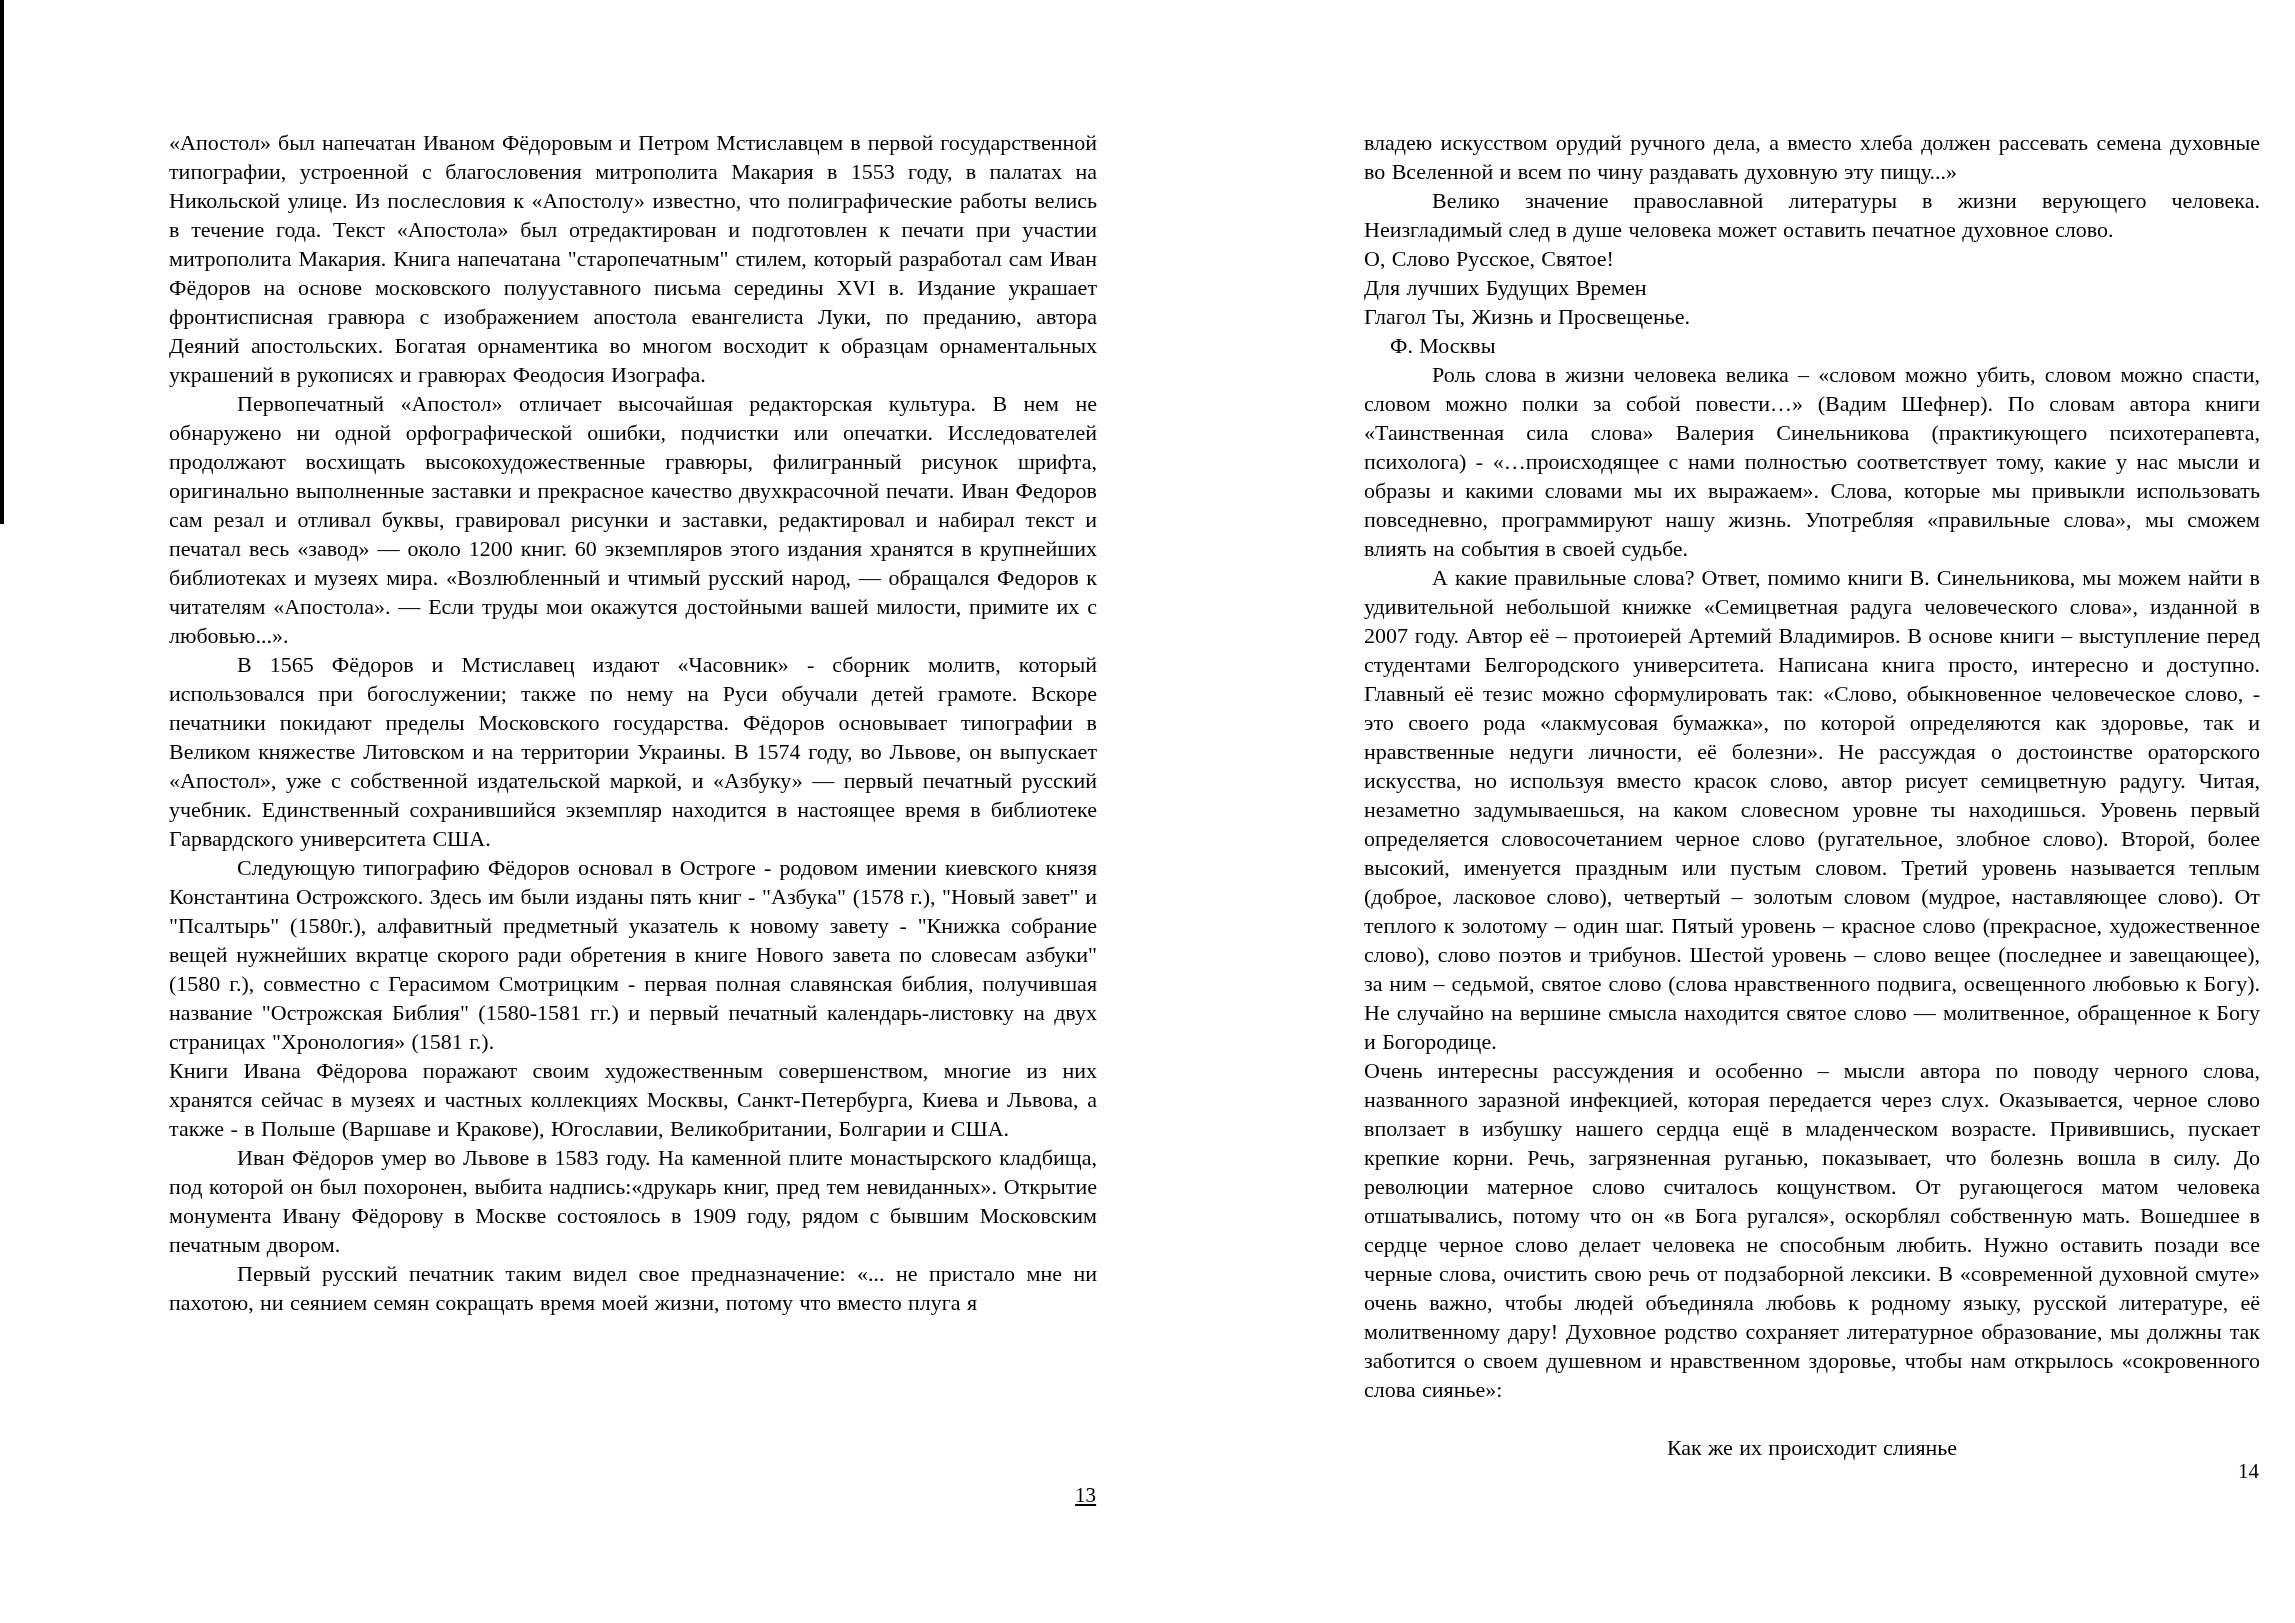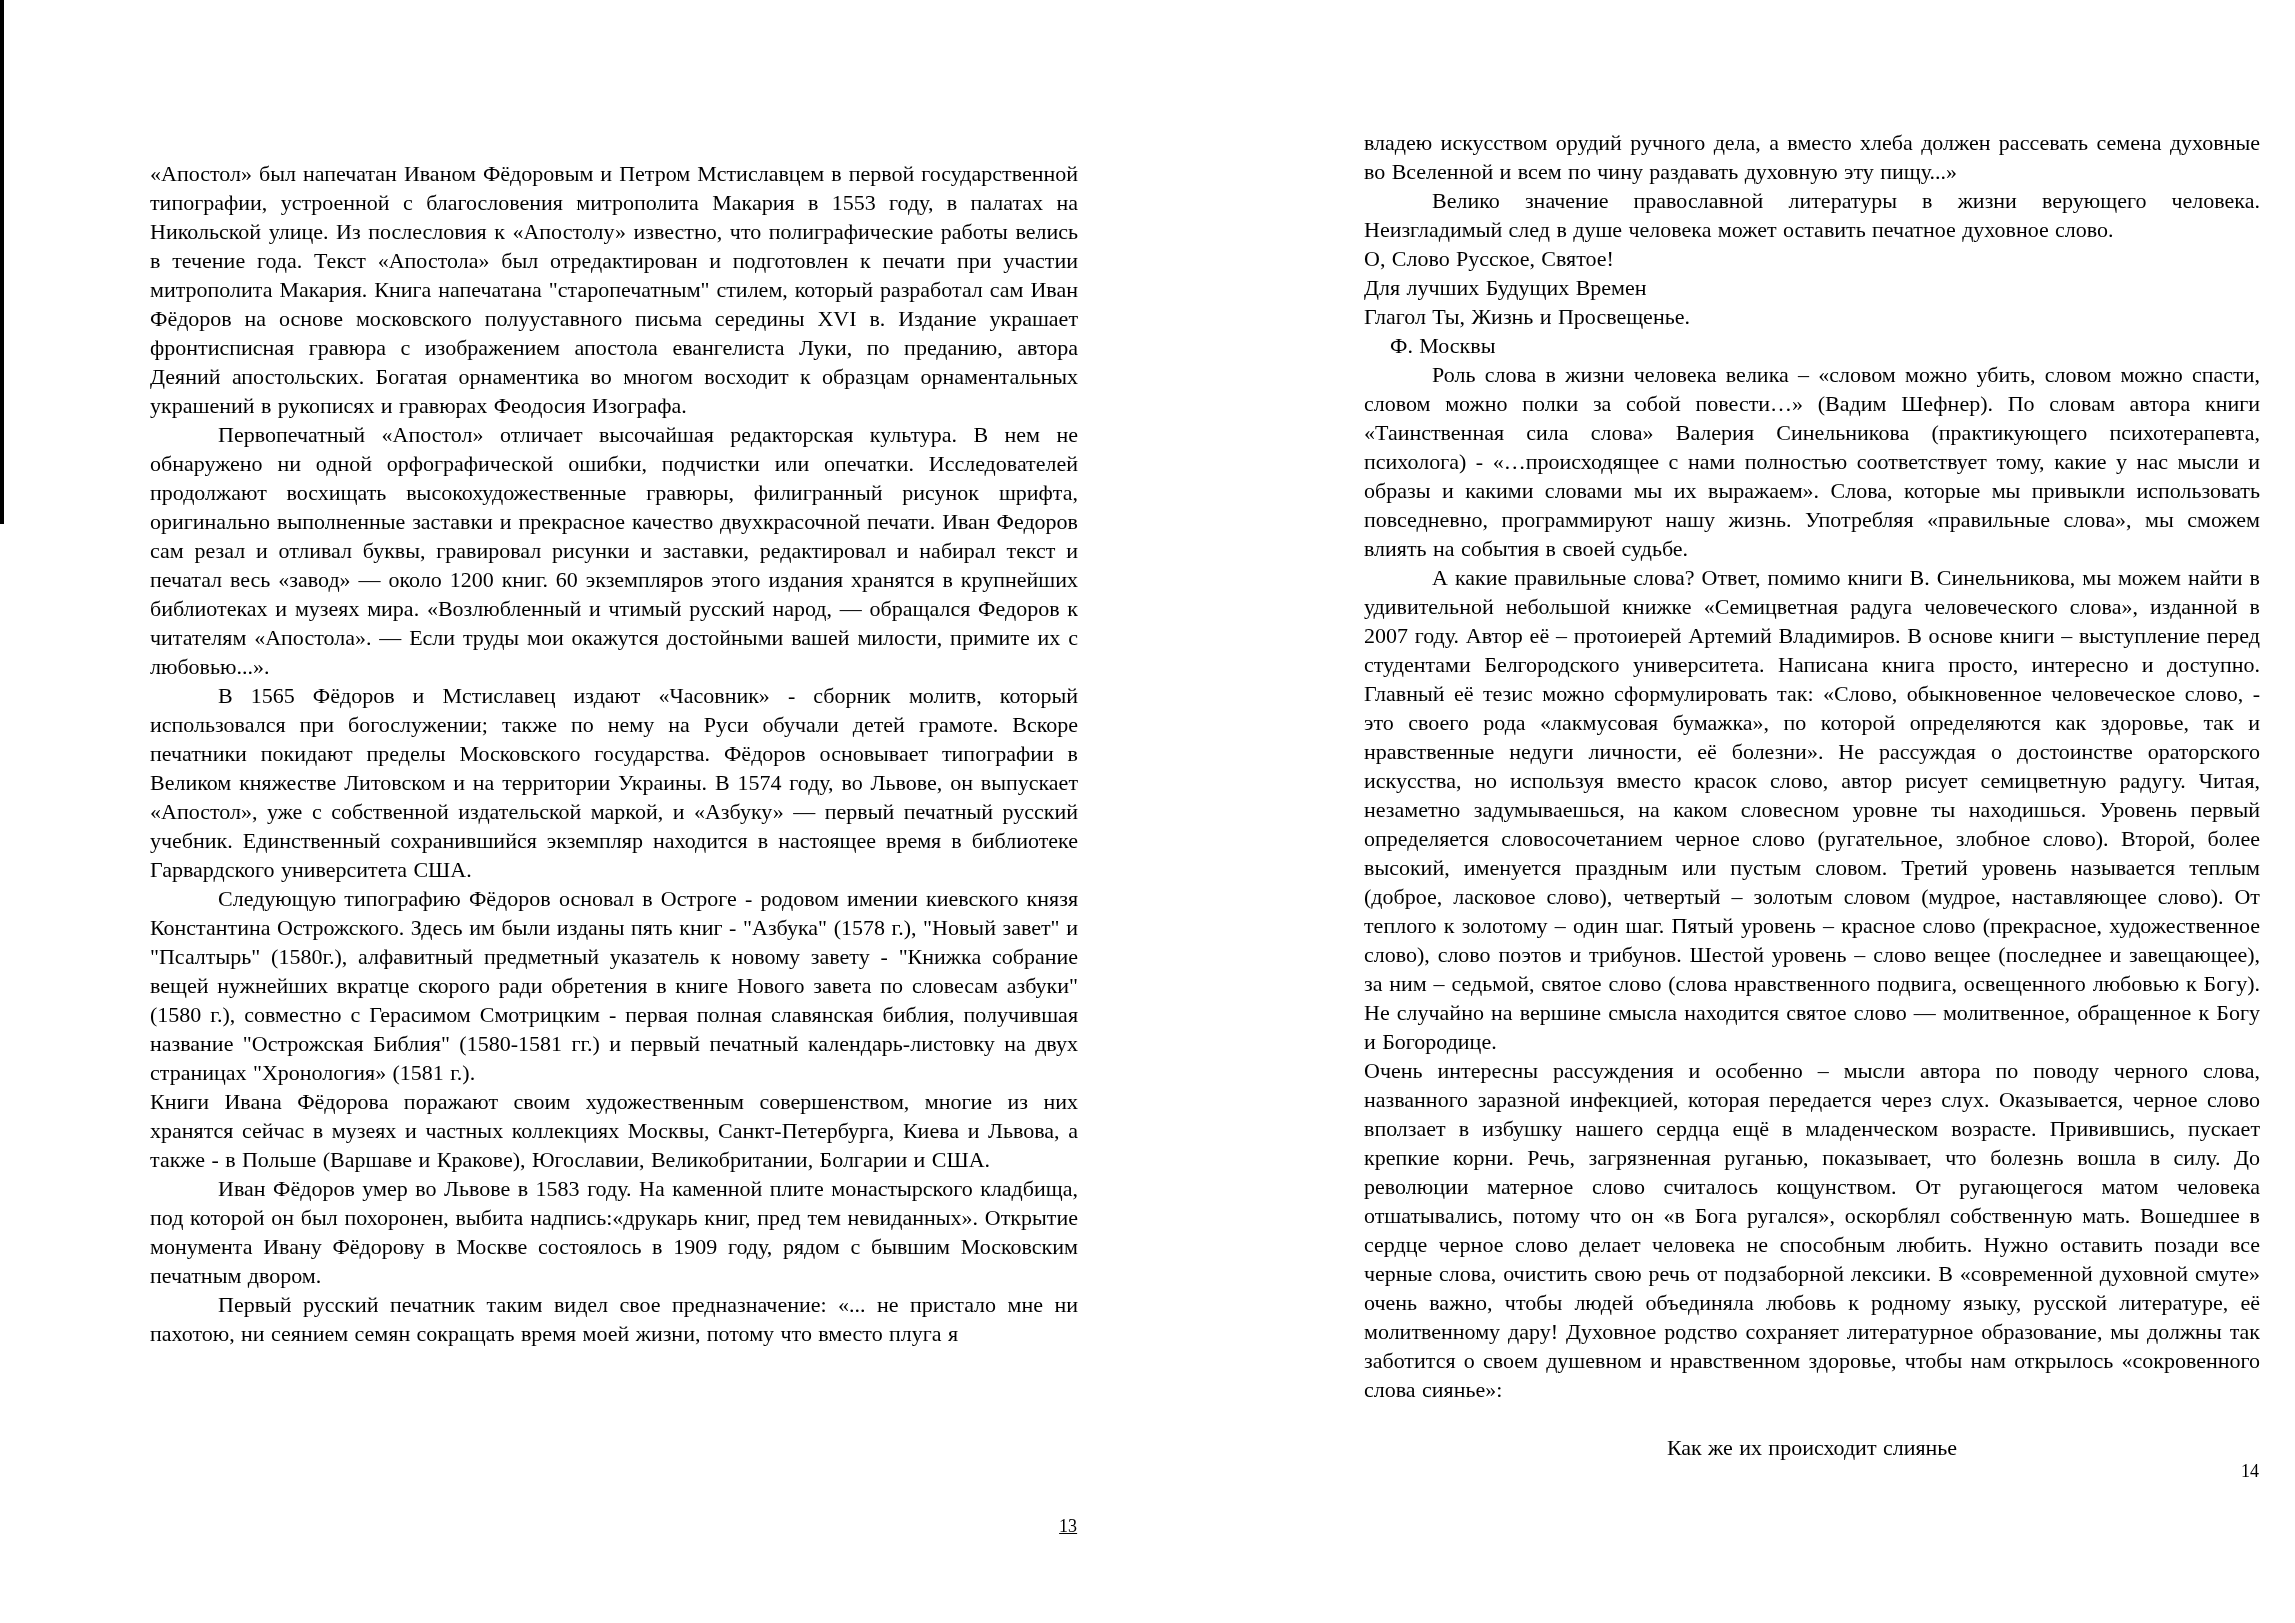--- a/index.html
+++ b/index.html
@@ -21,33 +21,33 @@
     background: #000000;
   }
   .page {
     position: absolute;
     top: 128px;
     font-size: 22px;
     line-height: 29px;
     text-align: justify;
     word-spacing: 0.9px;
   }
-  .page.left  { left: 150px;  width: 928px; margin-top: 31px; }
+  .page.left  { left: 169px;  width: 928px; }
   .page.right { left: 1317px; width: 896px; margin-left: 47px; }
   .page p { margin: 0; padding: 0; }
   .para.indent { text-indent: 68px; }
   .verse { text-align: left; }
   .verse.author { text-indent: 26px; }
   .para.final { text-align: center; margin-top: 29px; }
   .pagenum {
     position: absolute;
     right: 0.9px;
     width: 92px;
     text-align: right;
-    font-size: 18px;
+    font-size: 21px;
     line-height: 23px;
   }
   .page.left  .pagenum { top: 1356px; text-decoration: underline; }
   .page.right .pagenum { top: 1332px; }
 </style>
 </head>
 <body>
 
 <div class="spread">
   <div class="scan-line"></div>

